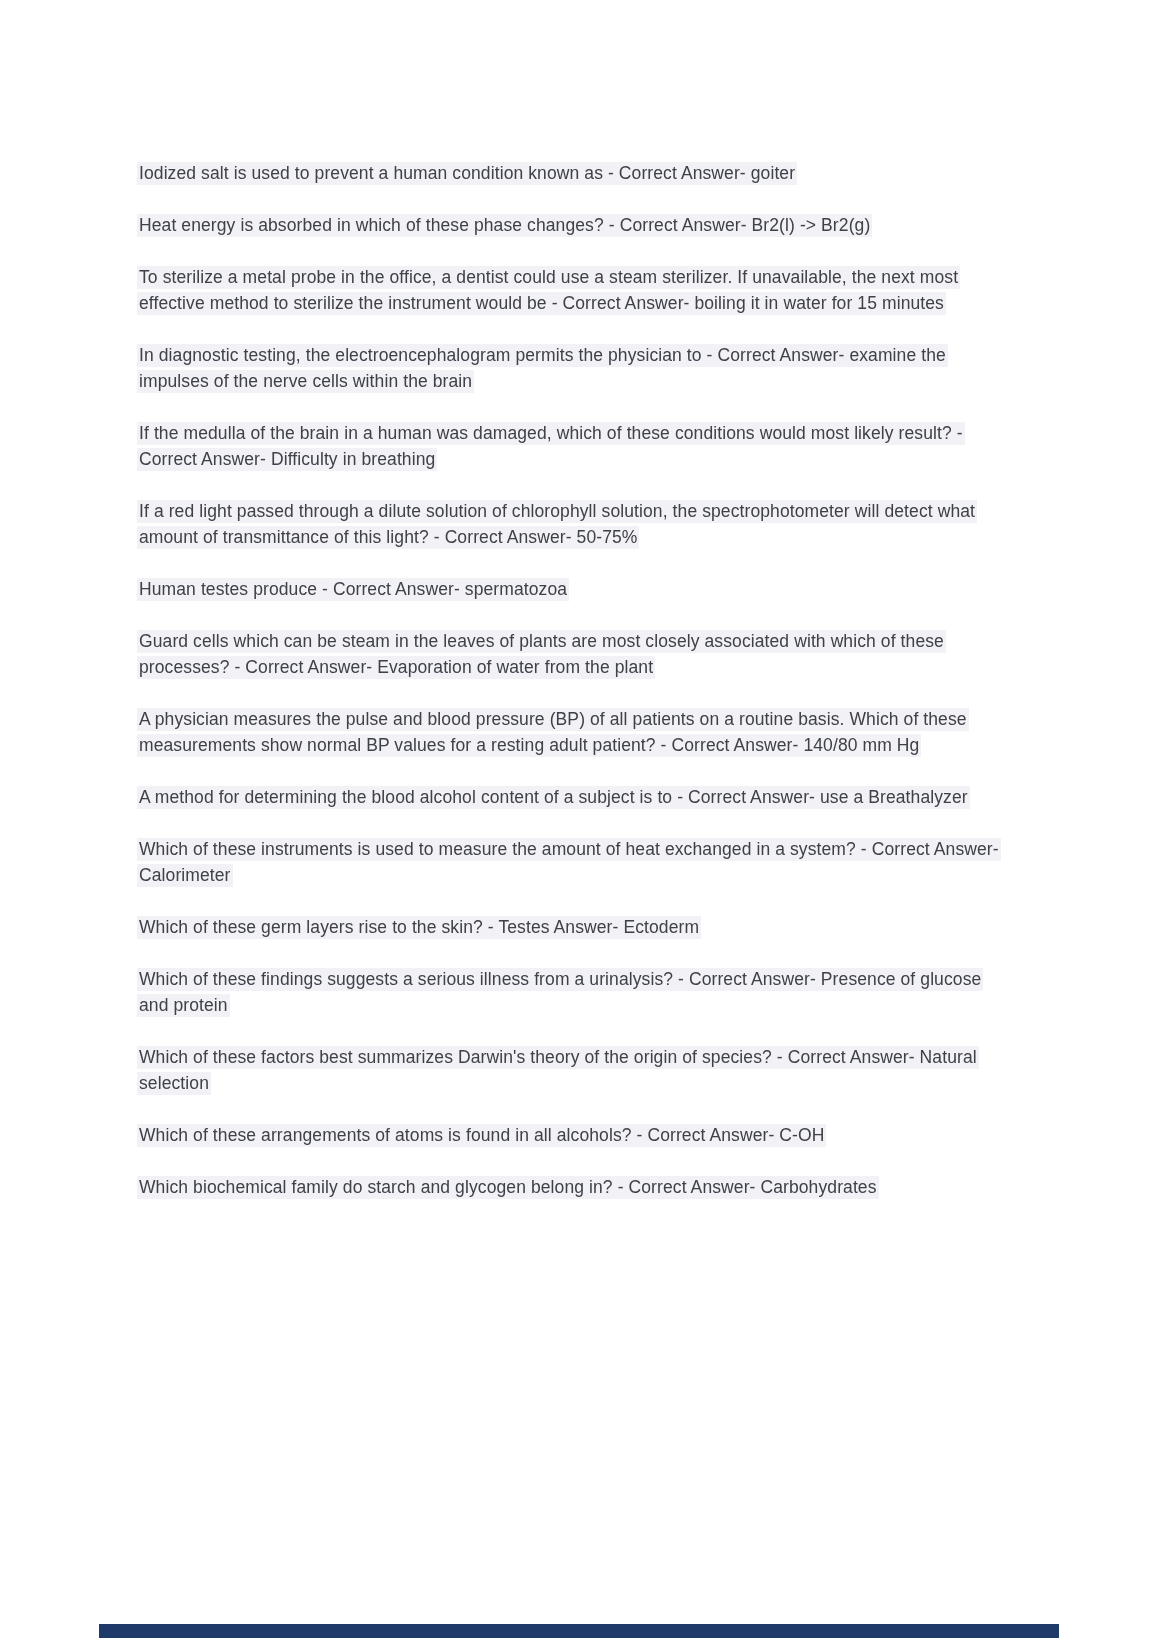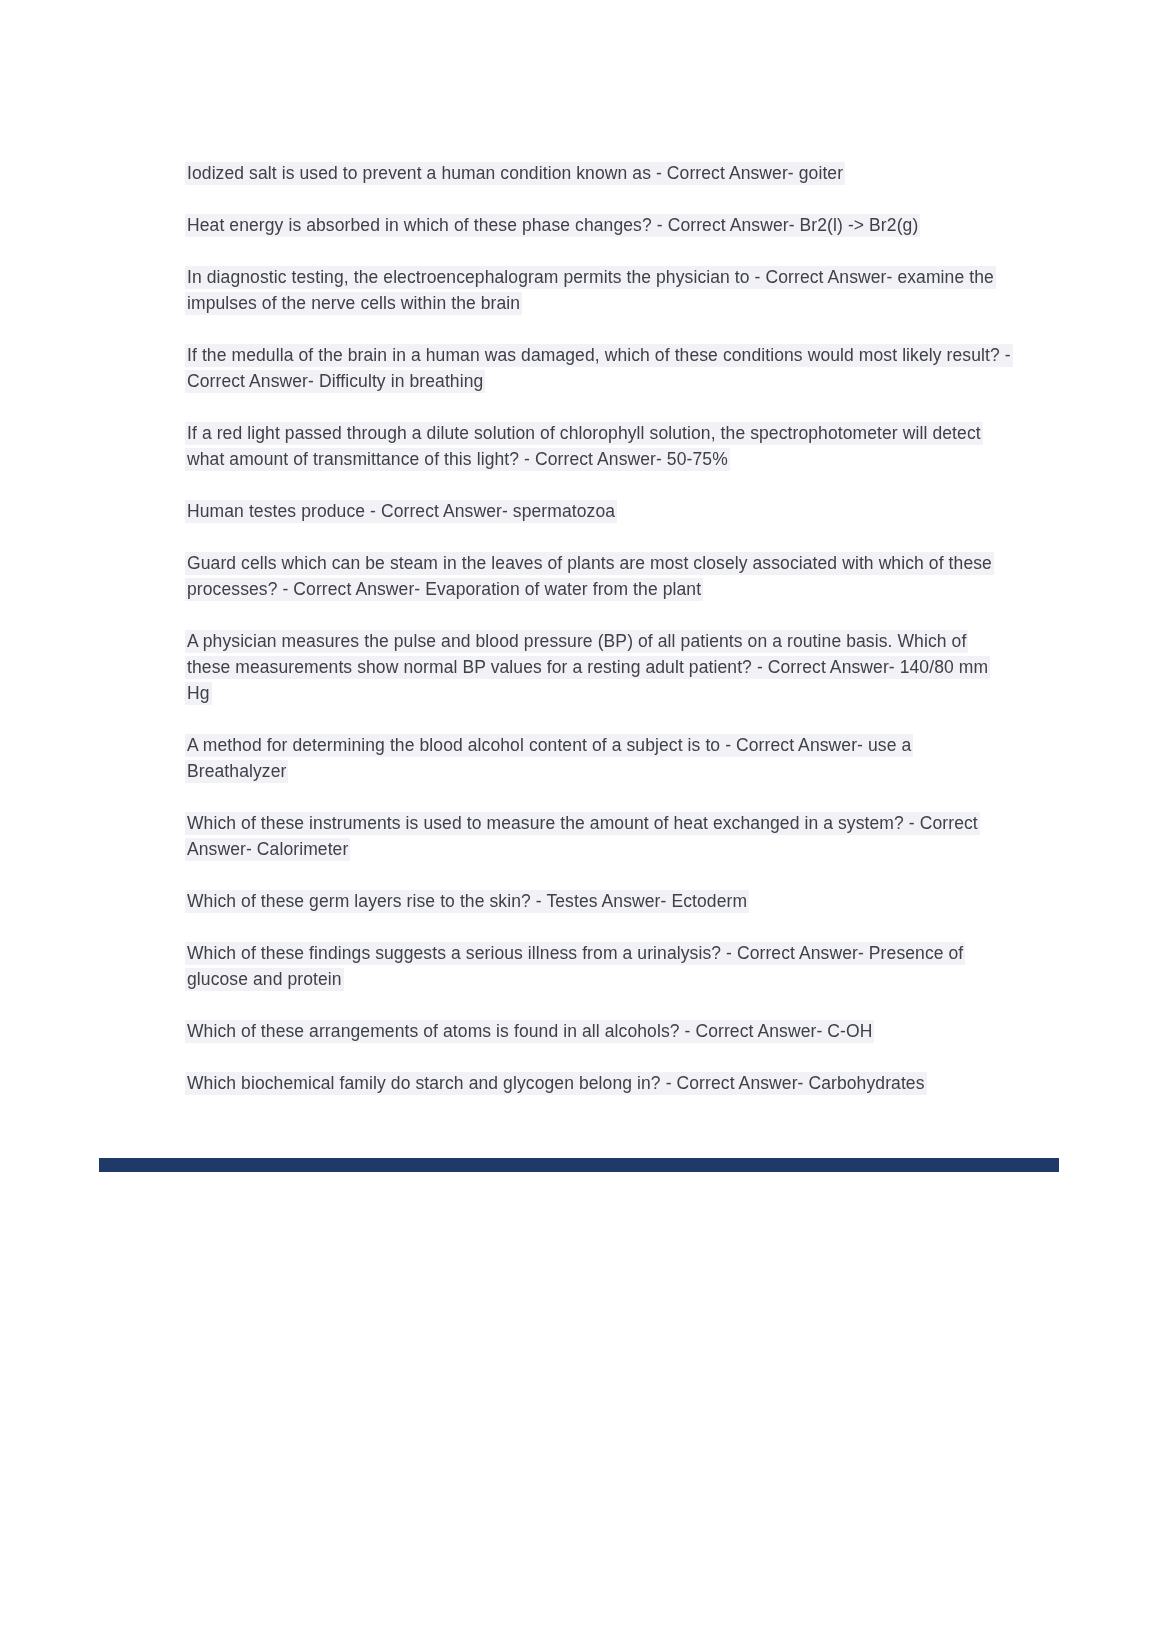--- a/index.html
+++ b/index.html
@@ -3,24 +3,23 @@
 <meta charset="utf-8">
 <style>
   * { margin: 0; padding: 0; box-sizing: border-box; }
   html, body {
     background: #ffffff;
     font-family: "Liberation Sans", "DejaVu Sans", sans-serif;
   }
   .page {
     position: relative;
     width: 1158px;
-    height: 1172px;
+    height: 1638px;
     background: #ffffff;
     overflow: hidden;
-    padding-left: 48px;
   }
   .content {
     padding: 160px 146px 0 137px;
   }
   p.para {
     font-size: 17.5px;
     line-height: 26px;
     color: #3f4149;
     margin: 0 0 26px 0;
     letter-spacing: 0.1px;
@@ -40,27 +39,29 @@
     background: #1f3a68;
   }
 </style>
 </head>
 <body>
 
 <div class="page">
   <div class="content">
     <p class="para"><span class="hl">Iodized salt is used to prevent a human condition known as - Correct Answer- goiter</span></p>
     <p class="para"><span class="hl">Heat energy is absorbed in which of these phase changes? - Correct Answer- Br2(l) -&gt; Br2(g)</span></p>
+    <p class="para"><span class="hl">To sterilize a metal probe in the office, a dentist could use a steam sterilizer. If unavailable, the next most effective method to sterilize the instrument would be - Correct Answer- boiling it in water for 15 minutes</span></p>
     <p class="para"><span class="hl">In diagnostic testing, the electroencephalogram permits the physician to - Correct Answer- examine the impulses of the nerve cells within the brain</span></p>
     <p class="para"><span class="hl">If the medulla of the brain in a human was damaged, which of these conditions would most likely result? - Correct Answer- Difficulty in breathing</span></p>
     <p class="para"><span class="hl">If a red light passed through a dilute solution of chlorophyll solution, the spectrophotometer will detect what amount of transmittance of this light? - Correct Answer- 50-75%</span></p>
     <p class="para"><span class="hl">Human testes produce - Correct Answer- spermatozoa</span></p>
     <p class="para"><span class="hl">Guard cells which can be steam in the leaves of plants are most closely associated with which of these processes? - Correct Answer- Evaporation of water from the plant</span></p>
     <p class="para"><span class="hl">A physician measures the pulse and blood pressure (BP) of all patients on a routine basis. Which of these measurements show normal BP values for a resting adult patient? - Correct Answer- 140/80 mm Hg</span></p>
     <p class="para"><span class="hl">A method for determining the blood alcohol content of a subject is to - Correct Answer- use a Breathalyzer</span></p>
     <p class="para"><span class="hl">Which of these instruments is used to measure the amount of heat exchanged in a system? - Correct Answer- Calorimeter</span></p>
     <p class="para"><span class="hl">Which of these germ layers rise to the skin? - Testes Answer- Ectoderm</span></p>
     <p class="para"><span class="hl">Which of these findings suggests a serious illness from a urinalysis? - Correct Answer- Presence of glucose and protein</span></p>
+    <p class="para"><span class="hl">Which of these factors best summarizes Darwin's theory of the origin of species? - Correct Answer- Natural selection</span></p>
     <p class="para"><span class="hl">Which of these arrangements of atoms is found in all alcohols? - Correct Answer- C-OH</span></p>
     <p class="para"><span class="hl">Which biochemical family do starch and glycogen belong in? - Correct Answer- Carbohydrates</span></p>
   </div>
   <div class="bottom-bar"></div>
 </div>
 
 </body></html>

